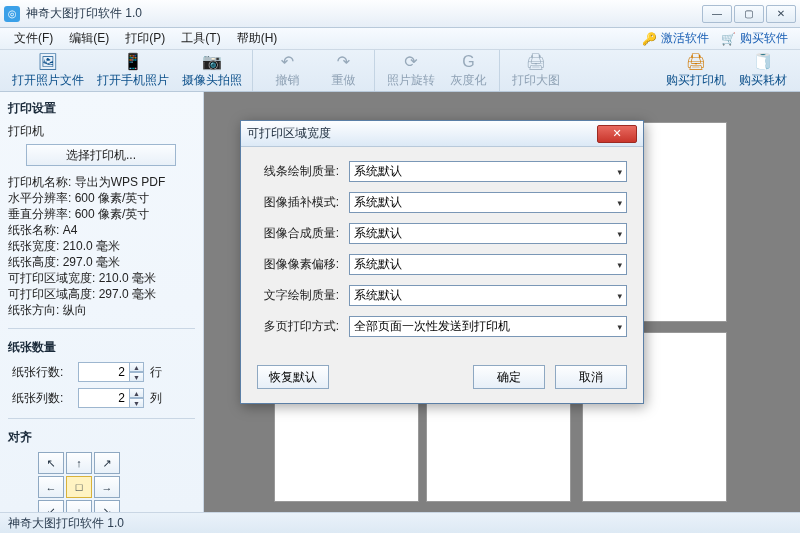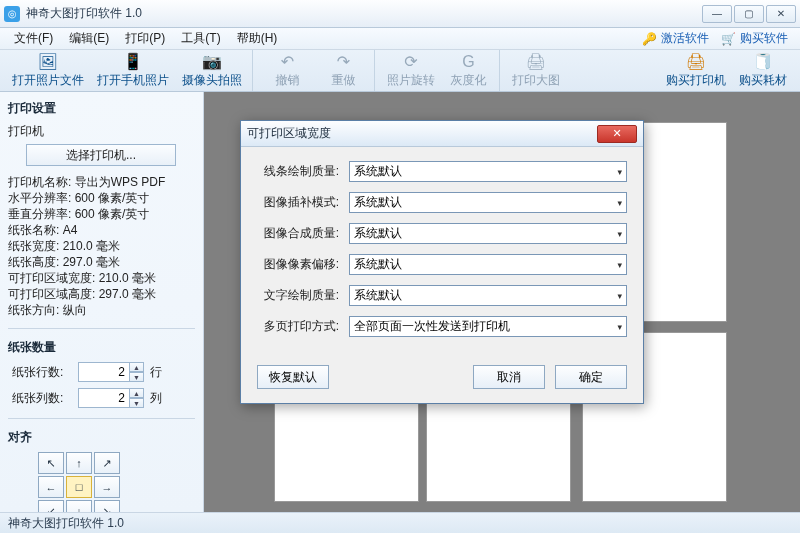--- a/index.html
+++ b/index.html
@@ -263,19 +263,19 @@
           <span class="caret">▾</span>
         </div>
       </div>
   </div>
   <div class="btnrow">
     <div class="dbtn">
         <span>恢复默认</span>
       </div>
     <div class="gap"></div>
     <div class="dbtn">
+        <span>确定</span>
+      </div>
+    <div class="dbtn">
         <span>取消</span>
       </div>
-    <div class="dbtn">
-        <span>确定</span>
-      </div>
   </div>
 </div>
 
 </body></html>

